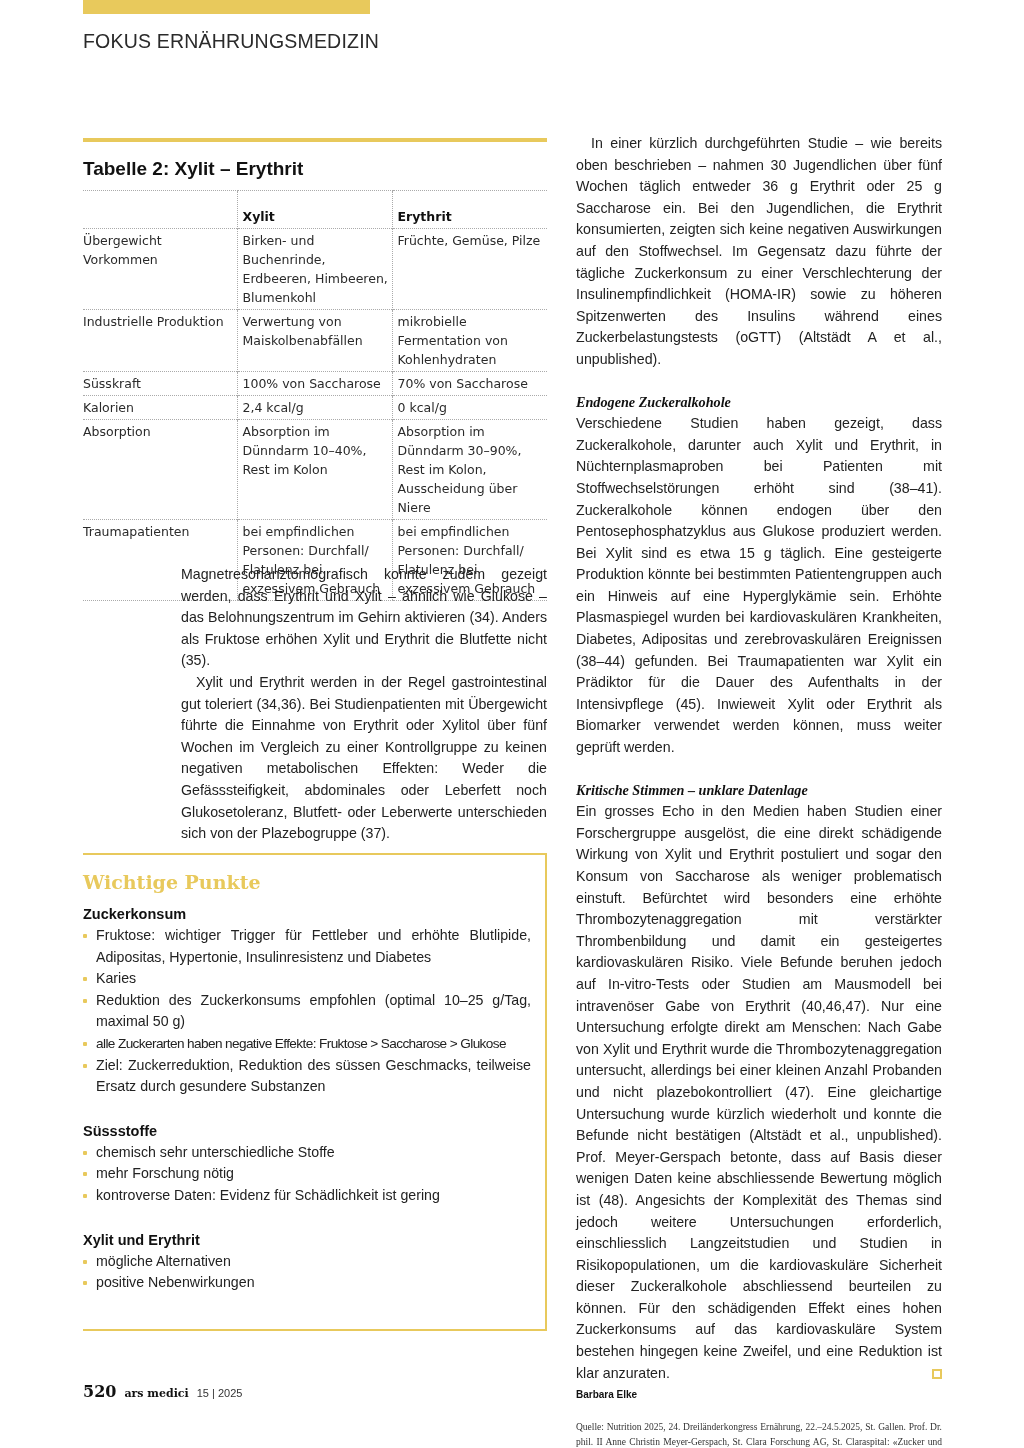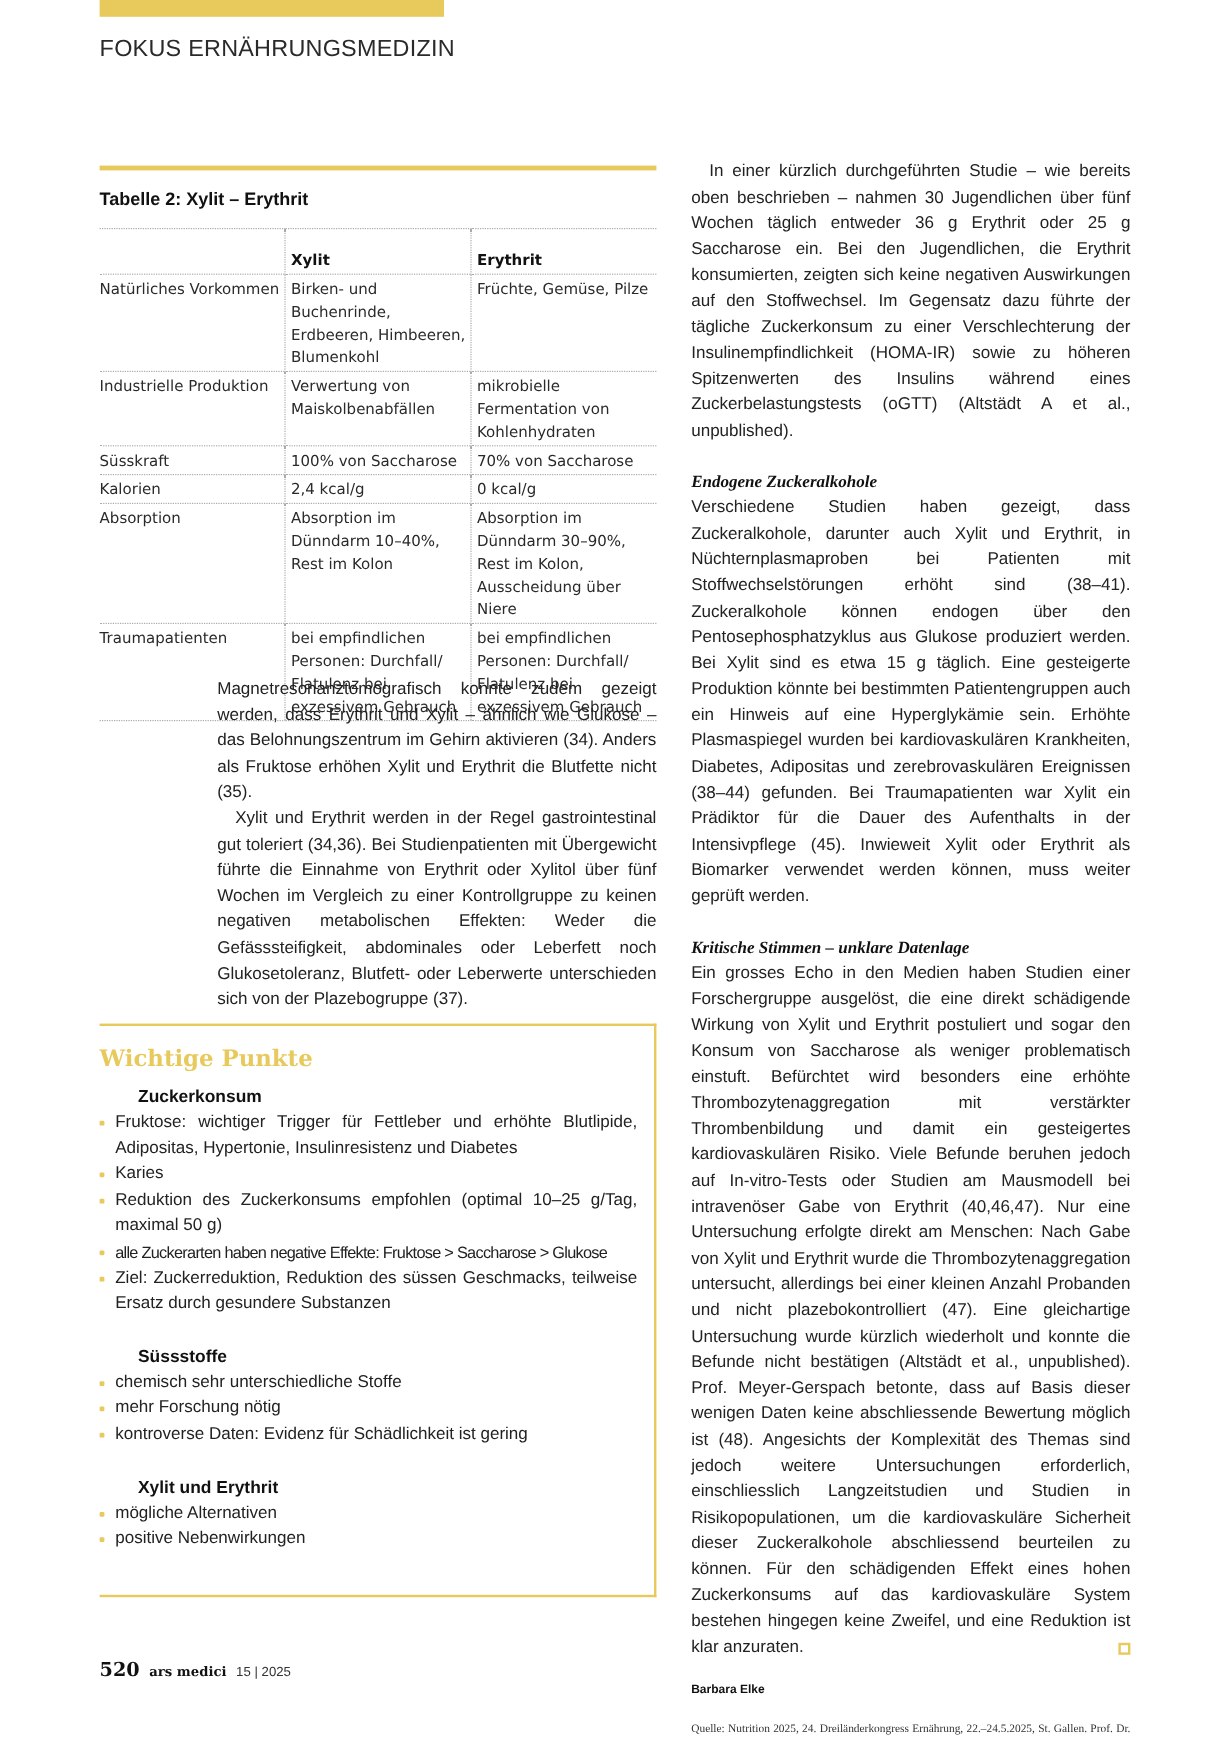--- a/index.html
+++ b/index.html
@@ -3,45 +3,45 @@
 <meta charset="utf-8">
 <style>
   * { box-sizing: border-box; margin: 0; padding: 0; }
   html, body { width: 1024px; height: 1448px; background: #ffffff; }
   body { position: relative; font-family: "DejaVu Sans", sans-serif; color: #1e1e1e; overflow: hidden; }
 
   .top-bar { position: absolute; left: 83px; top: 0; width: 287px; height: 14px; background: #e8c95c; }
   .section-title { position: absolute; left: 83px; top: 30px; font-family: "Liberation Sans", sans-serif; font-size: 19.5px; letter-spacing: 0.2px; color: #2a2a2a; font-weight: 300; }
 
   .table-rule { position: absolute; left: 83px; top: 138px; width: 464px; height: 4px; background: #e8c95c; }
-  .table-title { position: absolute; left: 83px; top: 158px; font-family: "Liberation Sans", sans-serif; font-size: 15px; font-weight: bold; color: #111; }
+  .table-title { position: absolute; left: 83px; top: 158px; font-family: "Liberation Sans", sans-serif; font-size: 19px; font-weight: bold; color: #111; }
 
   .data-table { position: absolute; left: 83px; top: 190px; width: 464px; border-collapse: collapse; font-family: "DejaVu Sans", sans-serif; font-size: 12.5px; line-height: 19px; color: #2a2a2a; }
   .data-table td, .data-table th { vertical-align: top; text-align: left; padding: 2px 0 2px 0; border-top: 1px dotted #aaa; }
   .data-table tr:last-child td { border-bottom: 1px dotted #aaa; }
   .data-table th { font-weight: bold; color: #111; padding-top: 16px; }
   .data-table .c1 { width: 154px; }
   .data-table .c2 { width: 155px; border-left: 1px dotted #aaa; padding-left: 5px; }
   .data-table .c3 { border-left: 1px dotted #aaa; padding-left: 5px; }
 
   .col-text { font-family: "Liberation Sans", sans-serif; font-size: 14.2px; line-height: 21.6px; color: #222; text-align: justify; }
   .left-body { position: absolute; left: 181px; top: 564px; width: 366px; }
   .left-body p.indent { text-indent: 15px; }
 
   .right-col { position: absolute; left: 576px; top: 133px; width: 366px; }
   .right-col p.indent { text-indent: 15px; }
   .subhead { font-family: Liberation Serif, serif; font-size: 14.2px; font-weight: bold; font-style: italic; color: #111; line-height: 21.6px; margin-top: 21px; }
   .end-mark { display: inline-block; width: 10px; height: 10px; border: 2px solid #e8c95c; float: right; margin-top: 6px; }
 
-  .author { font-family: "Liberation Sans", sans-serif; font-size: 10px; font-weight: bold; color: #111; margin-top: 14px; }
+  .author { font-family: "Liberation Sans", sans-serif; font-size: 10px; font-weight: bold; color: #111; }
   .source { font-family: "Liberation Serif", serif; font-size: 9.5px; line-height: 15.5px; color: #333; margin-top: 14px; }
 
   .box { position: absolute; left: 83px; top: 853px; width: 464px; height: 478px; border: 2px solid #e8c95c; border-left: none; padding: 16px 14px 0 0; }
   .box-title { font-family: "DejaVu Serif", serif; font-size: 19px; font-weight: bold; color: #e8c95c; }
-  .box-group-title { font-family: "Liberation Sans", sans-serif; font-size: 14.5px; font-weight: bold; color: #111; margin-top: 10px; line-height: 22px; margin-left: 32px; }
+  .box-group-title { font-family: "Liberation Sans", sans-serif; font-size: 14.5px; font-weight: bold; color: #111; margin-top: 10px; line-height: 22px; }
   .box-group + .box-group .box-group-title { margin-top: 22px; }
   .box ul { list-style: none; }
   .box li { position: relative; padding-left: 13px; font-family: "Liberation Sans", sans-serif; font-size: 14.2px; line-height: 21.6px; color: #222; text-align: justify; }
   .box li .bullet { position: absolute; left: 0; top: 9px; width: 4px; height: 4px; background: #e8c95c; border-radius: 1px; }
   .box li.condensed { letter-spacing: -0.6px; font-size: 13.6px; }
 
   .footer { position: absolute; left: 83px; top: 1382px; display: flex; align-items: baseline; gap: 8px; }
   .page-num { font-family: "DejaVu Serif", serif; font-size: 16px; font-weight: bold; color: #111; }
   .journal { font-family: "DejaVu Serif", serif; font-size: 11px; font-weight: bold; color: #111; }
   .issue { font-family: "Liberation Sans", sans-serif; font-size: 11px; color: #333; }
@@ -58,21 +58,21 @@
 <table class="data-table">
   <thead>
     <tr>
       <th class="c1"></th>
       <th class="c2">Xylit</th>
       <th class="c3">Erythrit</th>
     </tr>
   </thead>
   <tbody>
     <tr>
-      <td class="c1">Natürliches Vorkommen</td>
+      <td class="c1">Übergewicht Vorkommen</td>
       <td class="c2">Birken- und Buchenrinde, Erdbeeren, Himbeeren, Blumenkohl</td>
       <td class="c3">Früchte, Gemüse, Pilze</td>
     </tr>
     <tr>
       <td class="c1">Industrielle Produktion</td>
       <td class="c2">Verwertung von Maiskolbenabfällen</td>
       <td class="c3">mikrobielle Fermentation von Kohlenhydraten</td>
     </tr>
     <tr>
       <td class="c1">Süsskraft</td>

